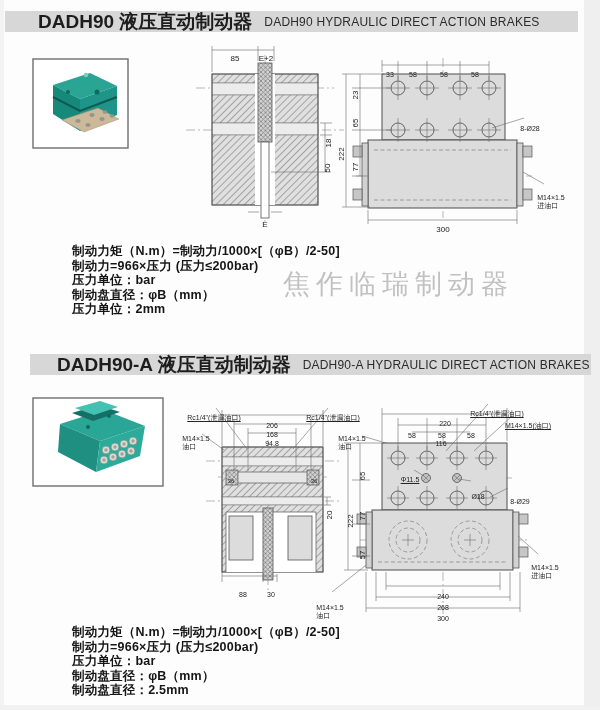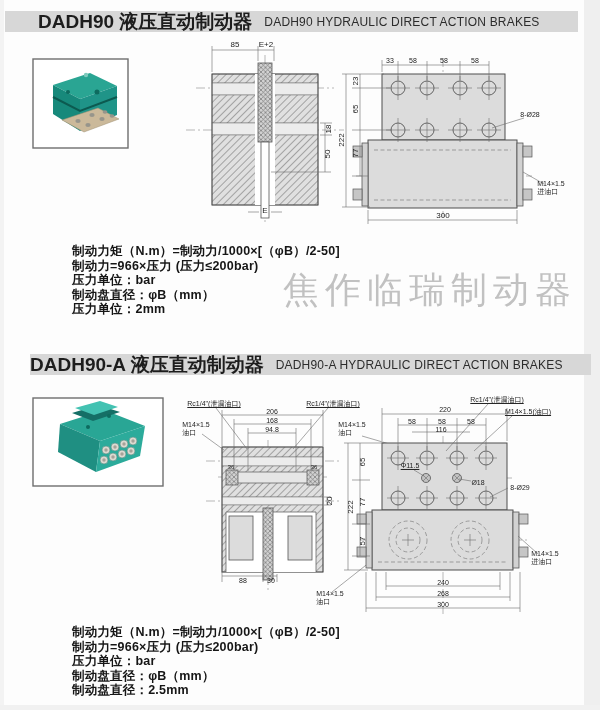--- a/index.html
+++ b/index.html
@@ -5,47 +5,47 @@
   *{margin:0;padding:0;box-sizing:border-box}
   html,body{width:600px;height:710px;background:#f6f6f6;font-family:"Liberation Sans",sans-serif}
   .page{position:relative;width:600px;height:710px;background:#fdfdfd;overflow:hidden}
   .edge{position:absolute;background:#efefef}
   .edge-right{right:0;top:0;width:16px;height:710px}
   .edge-left{left:0;top:0;width:4px;height:710px;background:#f3f3f3}
   .edge-bottom{left:0;bottom:0;width:600px;height:5px;background:#f1f1f1}
 
   .bar{position:absolute;height:21px;background:#d7d7d7;display:flex;align-items:center;gap:12px}
   .bar1{left:5px;right:22px;top:11px;padding-left:33px}
-  .bar2{left:30px;right:9px;top:354px;}
+  .bar2{left:30px;right:9px;top:354px;padding-left:27px}
   .bar .zh{font-weight:700;font-size:19px;color:#1d1d1d;white-space:nowrap}
   .bar .en{font-size:12px;color:#2c2c2c;letter-spacing:.2px;white-space:nowrap}
 
   svg.linework{position:absolute;left:0;top:0;pointer-events:none}
   .ln{fill:none;stroke:#4f4f4f;stroke-width:1}
   .thin{stroke:#6b6b6b;stroke-width:.6;fill:none}
   .cl{stroke:#9a9a9a;stroke-width:.7;fill:none;stroke-dasharray:9 3 2 3}
   .dsh{stroke:#808080;stroke-width:.7;fill:none;stroke-dasharray:4 2.5}
 
-  .labels-layer{position:absolute;left:0;top:0;width:600px;height:580px}
+  .labels-layer{position:absolute;left:0;top:14px;width:600px;height:580px}
   .lbl{position:absolute;transform:translate(-50%,-50%);font-size:8px;color:#222;
        white-space:pre-line;line-height:1.15;text-align:center}
   .lbl.dimv{transform:translate(-50%,-50%) rotate(-90deg)}
   .lbl.dim-s{font-size:7px}
   .lbl.tiny{font-size:6px}
   .lbl.callout{font-size:7px}
   .lbl.callout2{font-size:7px;text-align:left}
   .lbl.u{text-decoration:underline}
 
   .specs{position:absolute;left:72px;font-weight:700;font-size:12.5px;line-height:14.6px;
          color:#161616;letter-spacing:.2px}
   .specs1{top:244px}
   .specs2{top:625px}
 
   .watermark{position:absolute;left:283px;top:266px;font-family:"DejaVu Serif",serif;
-             font-size:36px;letter-spacing:6px;color:#b3b3b3;opacity:.8;white-space:nowrap}
+             font-size:27px;letter-spacing:6px;color:#b3b3b3;opacity:.8;white-space:nowrap}
 </style>
 </head>
 <body>
 
 <div class="page">
   <div class="edge edge-right"></div>
   <div class="edge edge-left"></div>
   <div class="edge edge-bottom"></div>
 
   <svg class="linework" width="600" height="710" viewBox="0 0 600 710">

